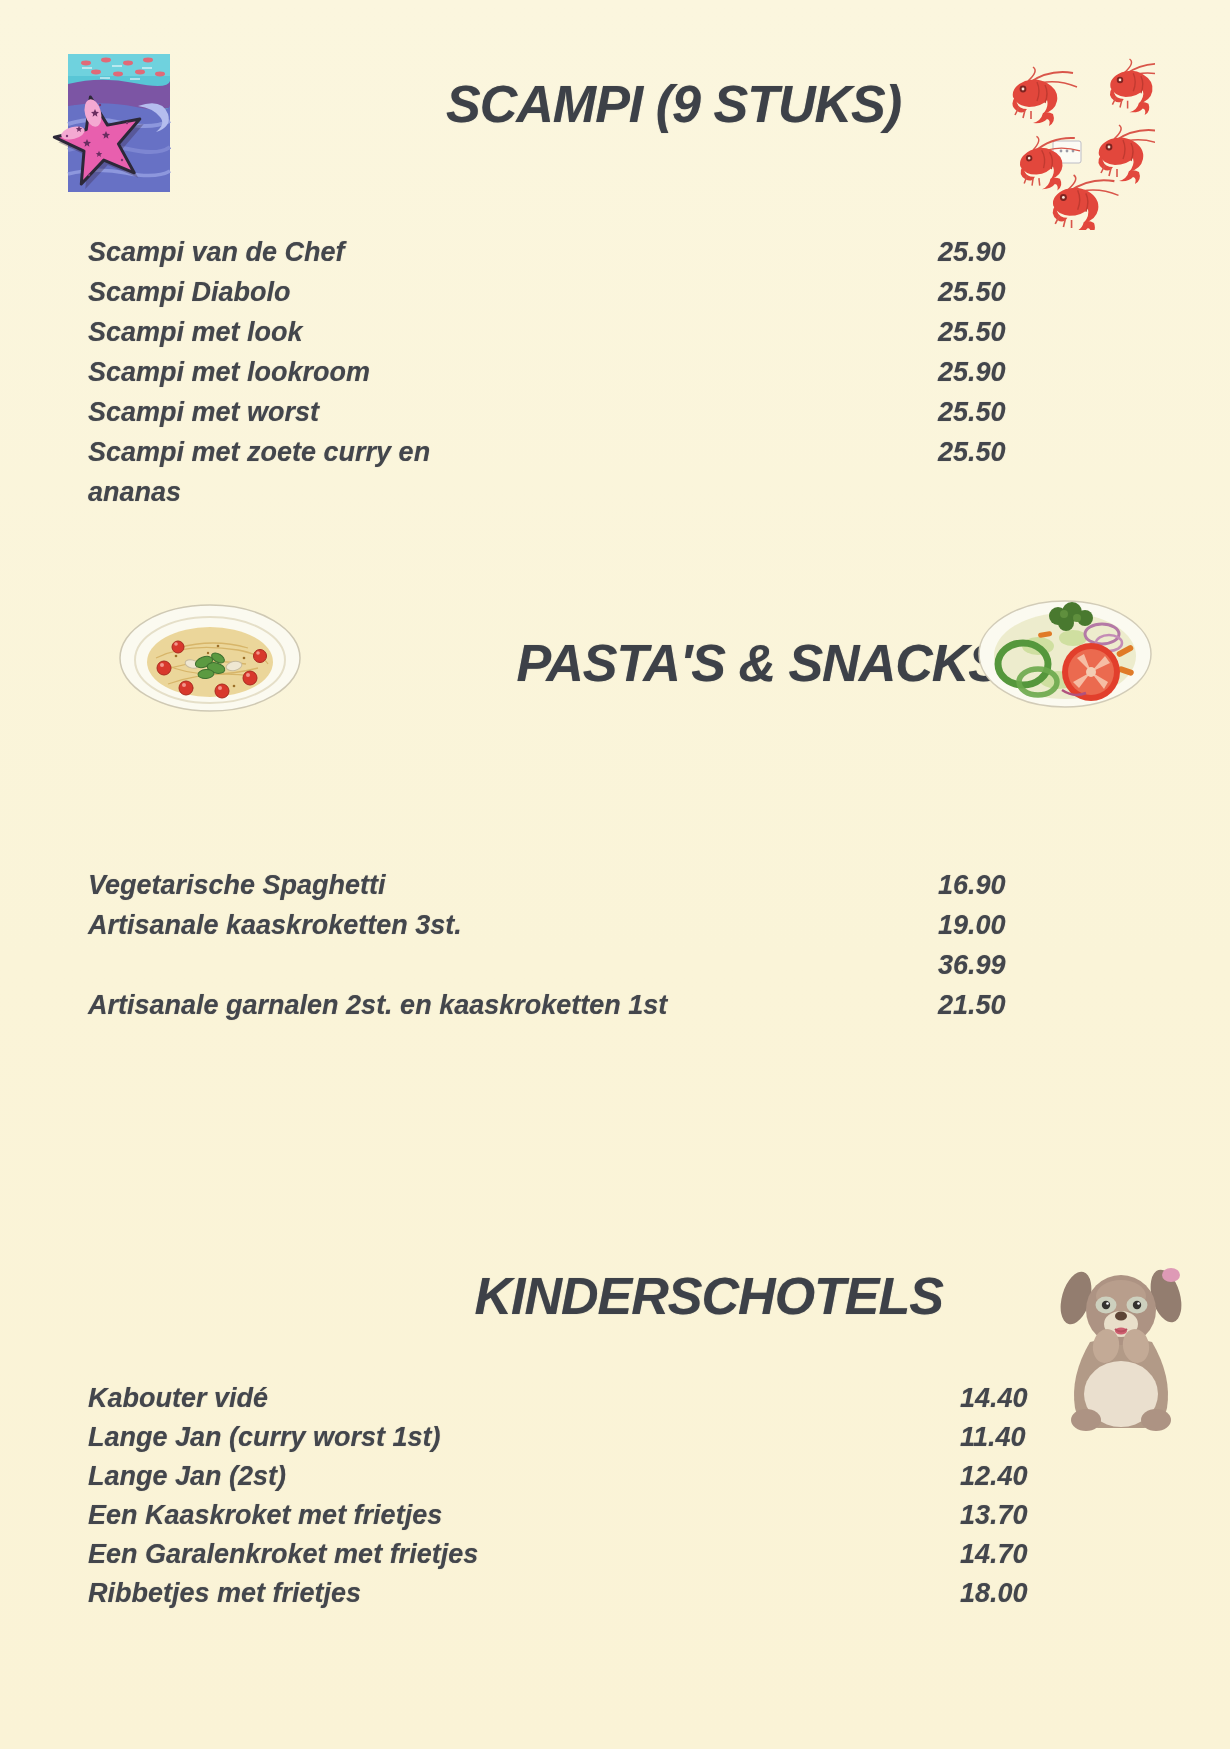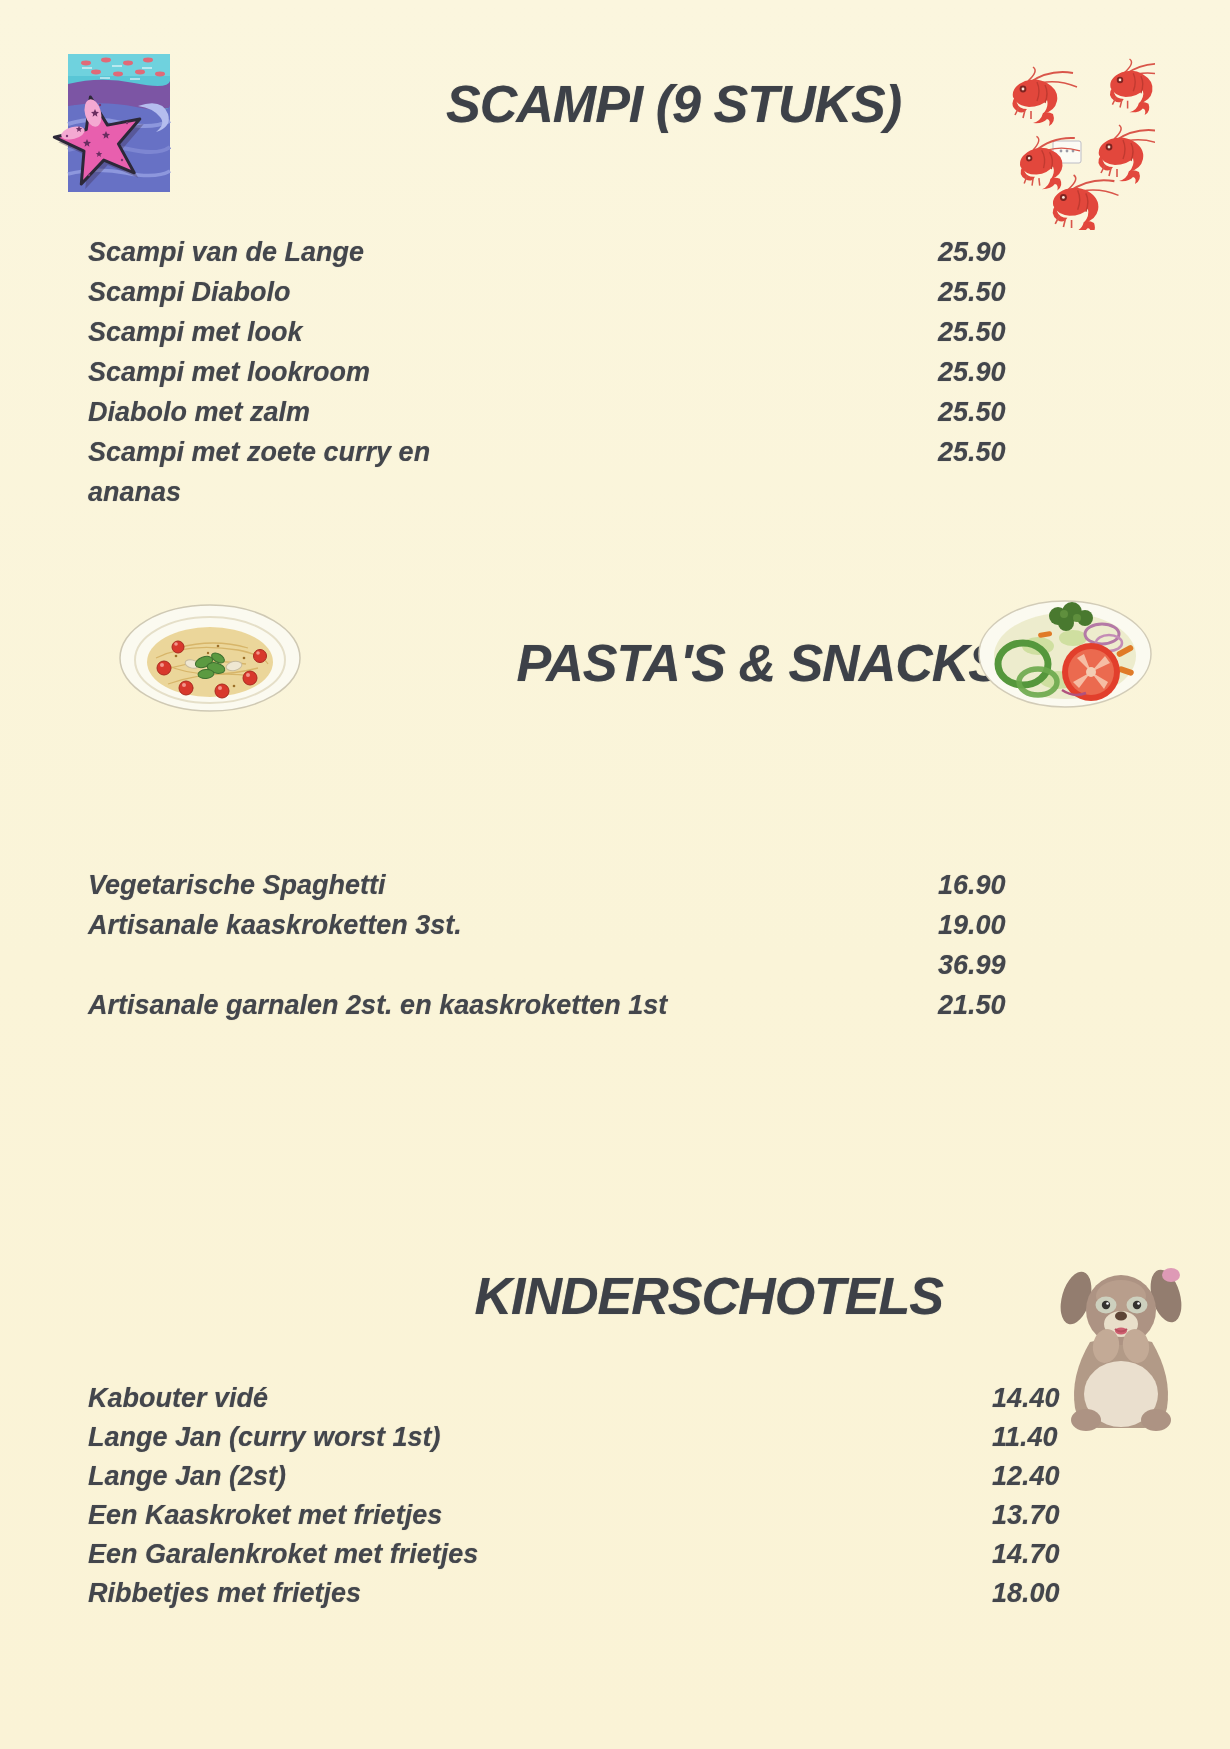--- a/index.html
+++ b/index.html
@@ -37,21 +37,21 @@
   .row { position:relative; height:40px; }
   .l-kinder .row { height:39px; }
   .nm, .pr {
     position:absolute; top:50%; transform:translateY(-50%);
     font-size:27px; font-weight:bold; font-style:italic;
     color:#43464c; white-space:nowrap;
     text-shadow:0 0 1px rgba(62,66,74,.4);
   }
   .nm { left:88px; }
   .pr { left:938px; }
-  .l-kinder .pr { left:992px;text-align:center; }
+  .l-kinder .pr { left:960px;text-align:center; }
 </style>
 </head>
 <body>
 
 <div class="page">
 
   <div class="illus i-starfish">
     <svg viewBox="0 0 140 150" width="140" height="150">
       <rect x="26" y="4" width="102" height="138" fill="#59c6d6"></rect>
       <rect x="26" y="4" width="102" height="22" fill="#6fd2de"></rect>
@@ -126,37 +126,37 @@
       <use href="#shrimp" transform="translate(8,12)"></use>
       <use href="#shrimp" transform="translate(106,4) scale(0.95)"></use>
       <use href="#shrimp" transform="translate(16,80) rotate(-6 40 30) scale(0.95)"></use>
       <use href="#shrimp" transform="translate(94,70)"></use>
       <use href="#shrimp" transform="translate(48,120) scale(1.02)"></use>
     </svg>
   </div>
 
   <div class="list l-scampi">
     <div class="row">
-      <span class="nm">Scampi van de Lange</span>
+      <span class="nm">Scampi van de Chef</span>
       <span class="pr">25.90</span>
     </div>
     <div class="row">
       <span class="nm">Scampi Diabolo</span>
       <span class="pr">25.50</span>
     </div>
     <div class="row">
       <span class="nm">Scampi met look</span>
       <span class="pr">25.50</span>
     </div>
     <div class="row">
       <span class="nm">Scampi met lookroom</span>
       <span class="pr">25.90</span>
     </div>
     <div class="row">
-      <span class="nm">Diabolo met zalm</span>
+      <span class="nm">Scampi met worst</span>
       <span class="pr">25.50</span>
     </div>
     <div class="row">
       <span class="nm">Scampi met zoete curry en</span>
       <span class="pr">25.50</span>
     </div>
     <div class="row">
       <span class="nm">ananas</span>
     </div>
   </div>

